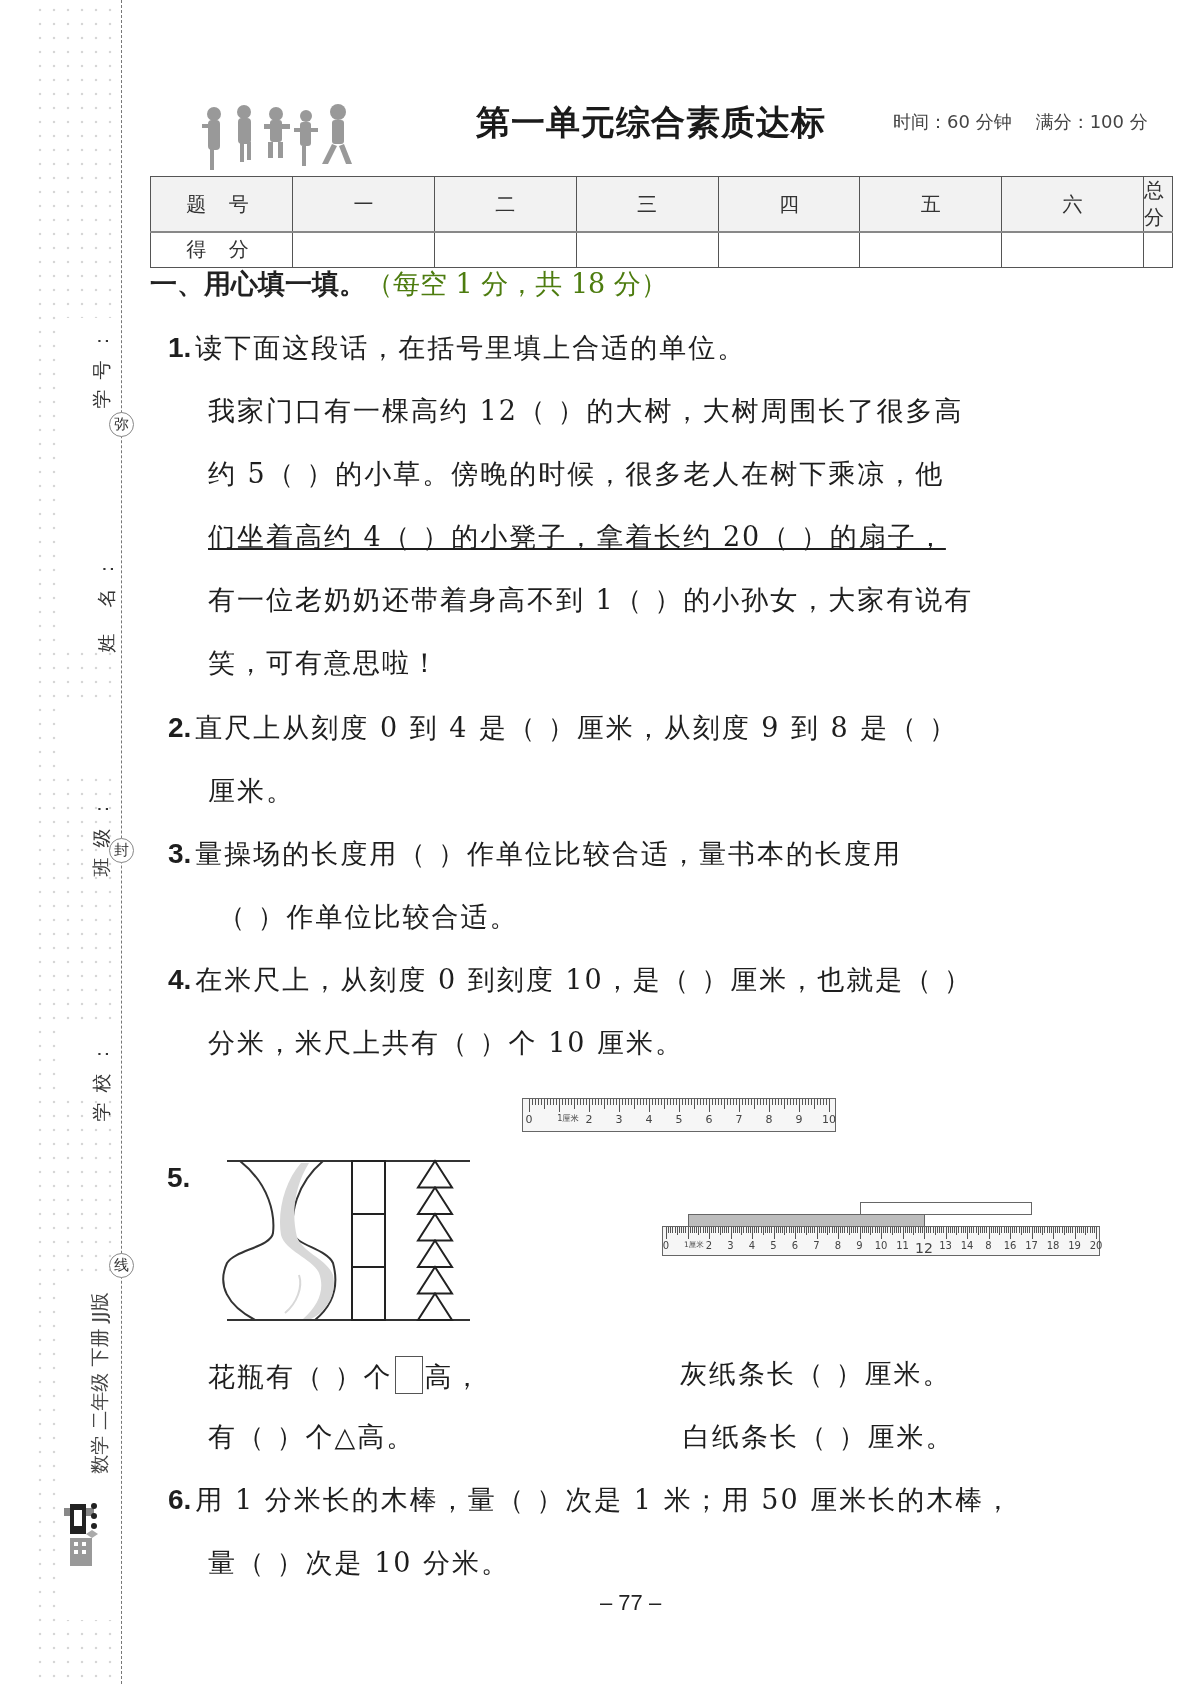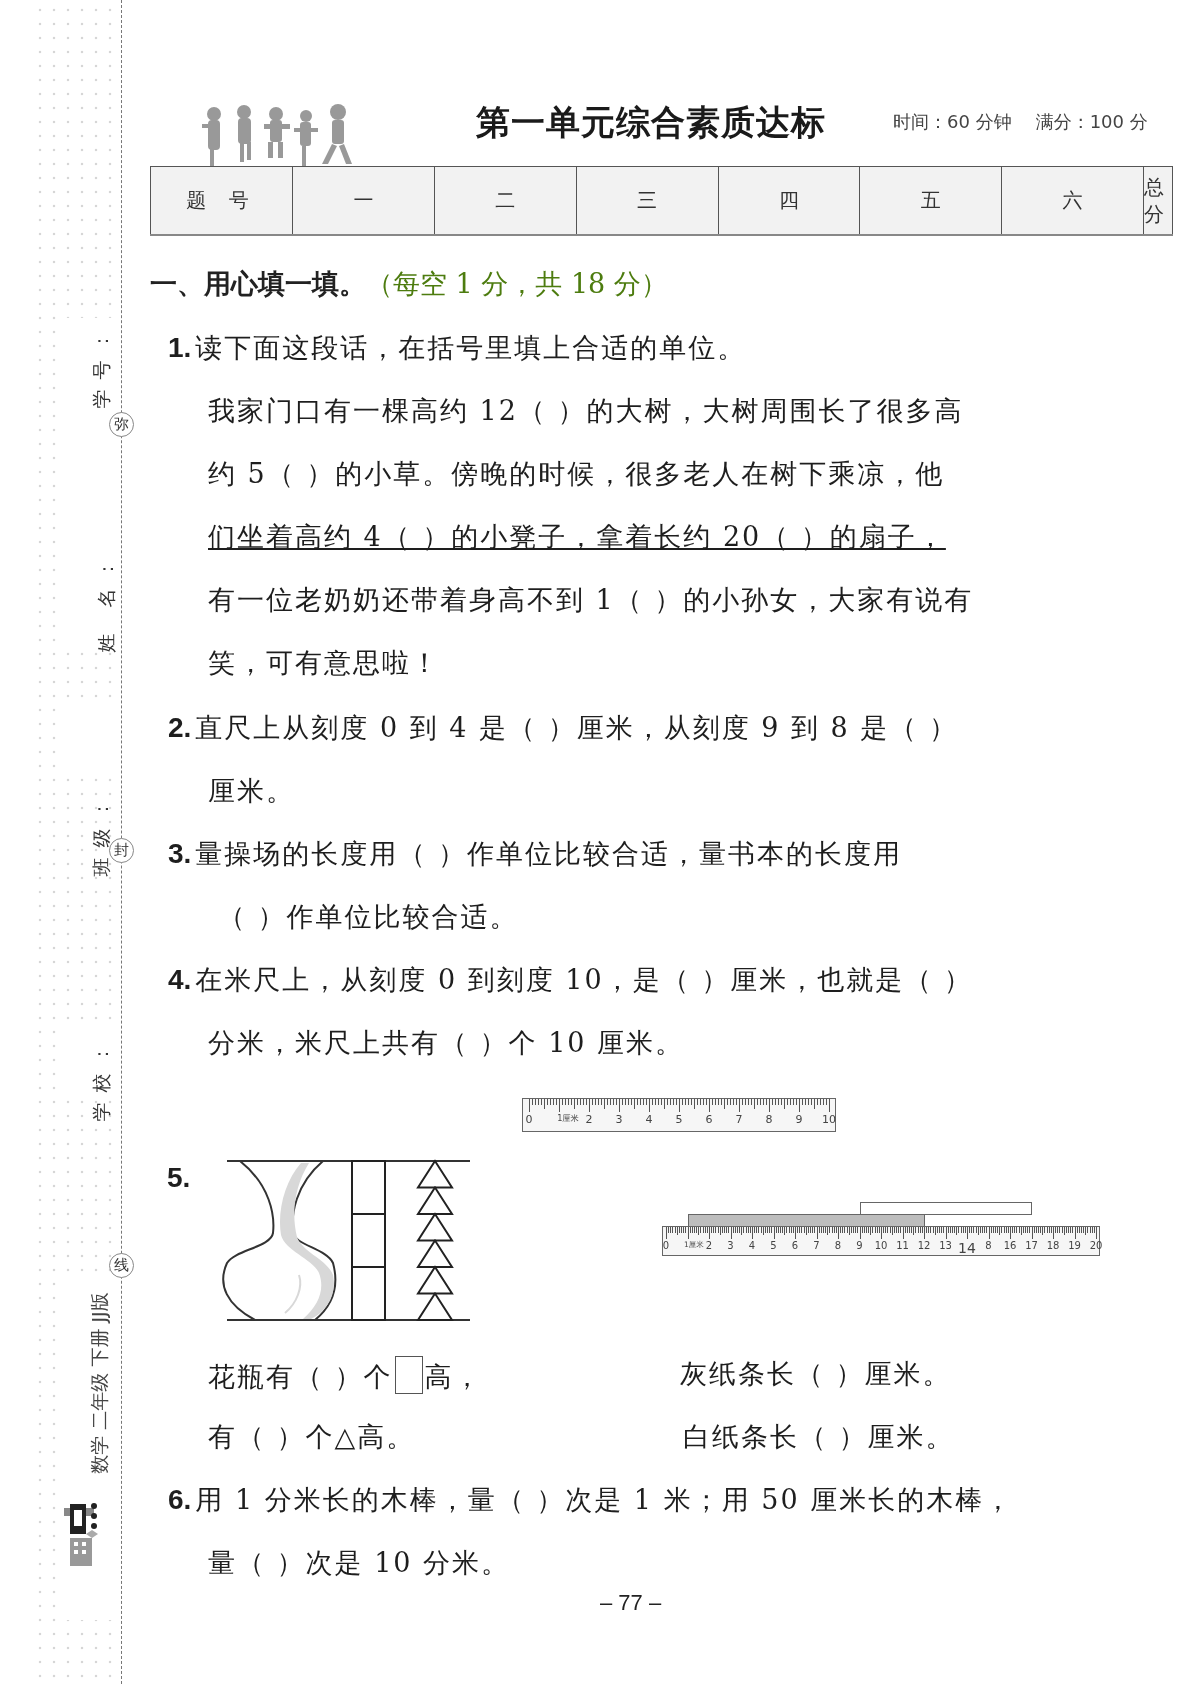--- a/index.html
+++ b/index.html
@@ -21,21 +21,21 @@
     font-size: 19px; color: #444; font-family: "DejaVu Sans", sans-serif; white-space: nowrap; text-align: center; }
   .logo { position: absolute; left: 60px; top: 1500px; width: 52px; height: 72px; }
 
   
   .kids { position: absolute; left: 198px; top: 102px; width: 160px; height: 70px; }
   .title { position: absolute; left: 476px; top: 100px; font-size: 34px; font-weight: bold; letter-spacing: 1px;
     font-family: "DejaVu Serif", serif; color: #1a1a1a; }
   .meta { position: absolute; left: 893px; top: 110px; font-size: 18px; color: #444; font-family: "DejaVu Sans", sans-serif; }
   .meta span { margin-right: 24px; }
 
-  table.score { position: absolute; left: 150px; top: 166px; width: 1023px; height: 70px; border-collapse: collapse;
+  table.score { position: absolute; left: 150px; top: 176px; width: 1023px; height: 70px; border-collapse: collapse;
     font-family: "DejaVu Sans", sans-serif; font-size: 20px; color: #333; }
   table.score td { border: 1px solid #555; text-align: center; width: 14.28%; }
   table.score tr.head td { background: #f2f2f2; border-bottom: 2px solid #888; height: 35px; }
   table.score tr.body td { height: 35px; }
   table.score td.lbl { letter-spacing: 8px; }
 
   
   .line { position: absolute; white-space: nowrap; font-size: 27px; letter-spacing: 2px; color: #1e1e1e; }
   .sec { position: absolute; left: 150px; top: 266px; font-size: 27px; white-space: nowrap; }
   .sec b { font-family: "DejaVu Sans", sans-serif; font-weight: bold; }
@@ -121,20 +121,30 @@
   <tbody>
       <tr class="head">
     <td class="lbl">题 号</td>
     <td>一</td>
     <td>二</td>
     <td>三</td>
     <td>四</td>
     <td>五</td>
     <td>六</td>
     <td class="lbl">总 分</td>
+  </tr>
+  <tr class="body">
+    <td class="lbl">得 分</td>
+    <td></td>
+    <td></td>
+    <td></td>
+    <td></td>
+    <td></td>
+    <td></td>
+    <td></td>
   </tr>
 </tbody>
   </table>
 
 <div class="sec">
   <b>一、用心填一填。</b><span class="pts">（每空 1 分，共 18 分）</span>
 </div>
 
 <div class="line" style="left:168px;top:330px;">
   <span class="qn">1.</span><span>读下面这段话，在括号里填上合适的单位。</span>
@@ -509,23 +519,23 @@
     <span class="num" style="font-size: 10px; left: 46px; top: 12.6px;">2</span>
     <span class="num" style="font-size: 10px; left: 67.5px; top: 12.6px;">3</span>
     <span class="num" style="font-size: 10px; left: 89px; top: 12.6px;">4</span>
     <span class="num" style="font-size: 10px; left: 110.5px; top: 12.6px;">5</span>
     <span class="num" style="font-size: 10px; left: 132px; top: 12.6px;">6</span>
     <span class="num" style="font-size: 10px; left: 153.5px; top: 12.6px;">7</span>
     <span class="num" style="font-size: 10px; left: 175px; top: 12.6px;">8</span>
     <span class="num" style="font-size: 10px; left: 196.5px; top: 12.6px;">9</span>
     <span class="num" style="font-size: 10px; left: 218px; top: 12.6px;">10</span>
     <span class="num" style="font-size: 10px; left: 239.5px; top: 12.6px;">11</span>
-    <span class="num" style="font-size: 10px; left: 261px; top: 12.6px;">12</span>
+    <span class="num" style="font-size: 14px; left: 261px; top: 12.6px;">12</span>
     <span class="num" style="font-size: 10px; left: 282.5px; top: 12.6px;">13</span>
-    <span class="num" style="font-size: 14px; left: 304px; top: 12.6px;">14</span>
+    <span class="num" style="font-size: 10px; left: 304px; top: 12.6px;">14</span>
     <span class="num" style="font-size: 10px; left: 325.5px; top: 12.6px;">8</span>
     <span class="num" style="font-size: 10px; left: 347px; top: 12.6px;">16</span>
     <span class="num" style="font-size: 10px; left: 368.5px; top: 12.6px;">17</span>
     <span class="num" style="font-size: 10px; left: 390px; top: 12.6px;">18</span>
     <span class="num" style="font-size: 10px; left: 411.5px; top: 12.6px;">19</span>
     <span class="num" style="font-size: 10px; left: 433px; top: 12.6px;">20</span>
   </div>
 
 <div class="line" style="left:208px;top:1356px;">
   <span>花瓶有（        ）个</span><span class="sq-inline"></span><span>高，</span>

